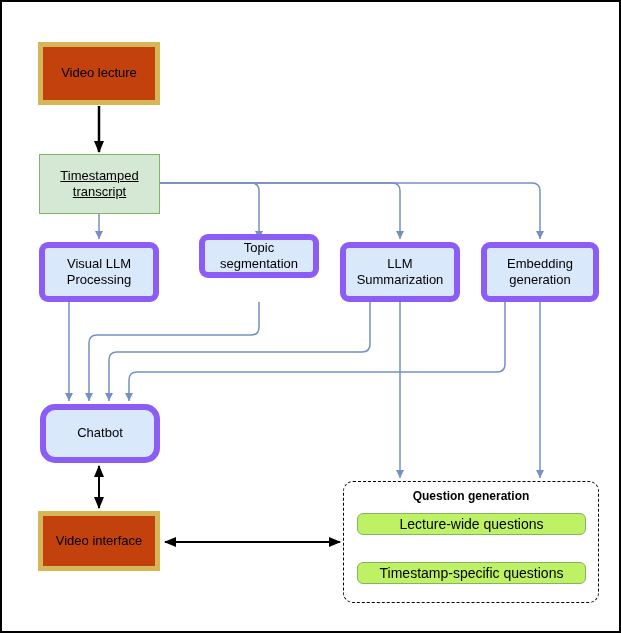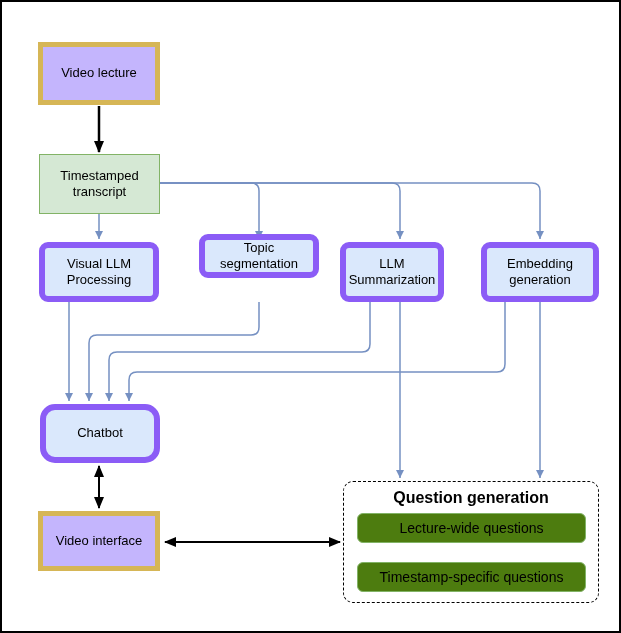--- a/index.html
+++ b/index.html
@@ -26,61 +26,61 @@
     position: absolute;
     display: flex;
     align-items: center;
     justify-content: center;
     text-align: center;
     font-size: 13px;
     line-height: 1.25;
     padding: 2px 6px;
   }
   .node-yellow {
-    background: #c4b5fd;
+    background: #c2410c;
     border: 5px solid #d6b656;
   }
   .node-green {
     background: #d5e8d4;
     border: 1px solid #82b366;
   }
   .node-blue {
     background: #dae8fc;
     border: 6px solid #8b5cf6;
     border-radius: 9px;
   }
   .node-video     { left: 36px;  top: 40px;  width: 122px; height: 63px; }
-  .node-transcript{ left: 37px;  top: 152px; width: 121px; height: 60px; }
+  .node-transcript{ left: 37px;  top: 152px; width: 121px; height: 60px; text-decoration: underline; }
   .node-visual    { left: 37px;  top: 240px; width: 120px; height: 60px; }
   .node-topic     { left: 197px; top: 232px; width: 120px; height: 44px; }
-  .node-llmsum    { left: 338px; top: 240px; width: 104px; height: 60px; }
+  .node-llmsum    { left: 338px; top: 240px; width: 120px; height: 60px; }
   .node-embed     { left: 479px; top: 240px; width: 118px; height: 60px; }
   .node-chatbot   { left: 38px;  top: 402px; width: 120px; height: 59px; border-radius: 15px; }
   .node-ui        { left: 36px;  top: 509px; width: 122px; height: 60px; }
   .qgen {
     position: absolute;
     left: 341px; top: 479px;
     width: 256px; height: 122px;
     border: 1px dashed #000000;
     border-radius: 10px;
     background: #ffffff;
   }
   .qgen-title {
     position: absolute;
     left: 0; top: 7px;
     width: 100%;
     text-align: center;
-    font-size: 16px;
+    font-size: 12px;
     font-weight: bold;
   }
   .qgen-item {
     position: absolute;
     left: 13px;
-    width: 229px; height: 30px;
-    background: #4d7c0f;
+    width: 229px; height: 22px;
+    background: #bef264;
     border: 1px solid #82b366;
     border-radius: 6px;
     display: flex;
     align-items: center;
     justify-content: center;
     font-size: 14px;
   }
   .qgen-item-1 { top: 31px; }
   .qgen-item-2 { top: 80px; }
 </style>

